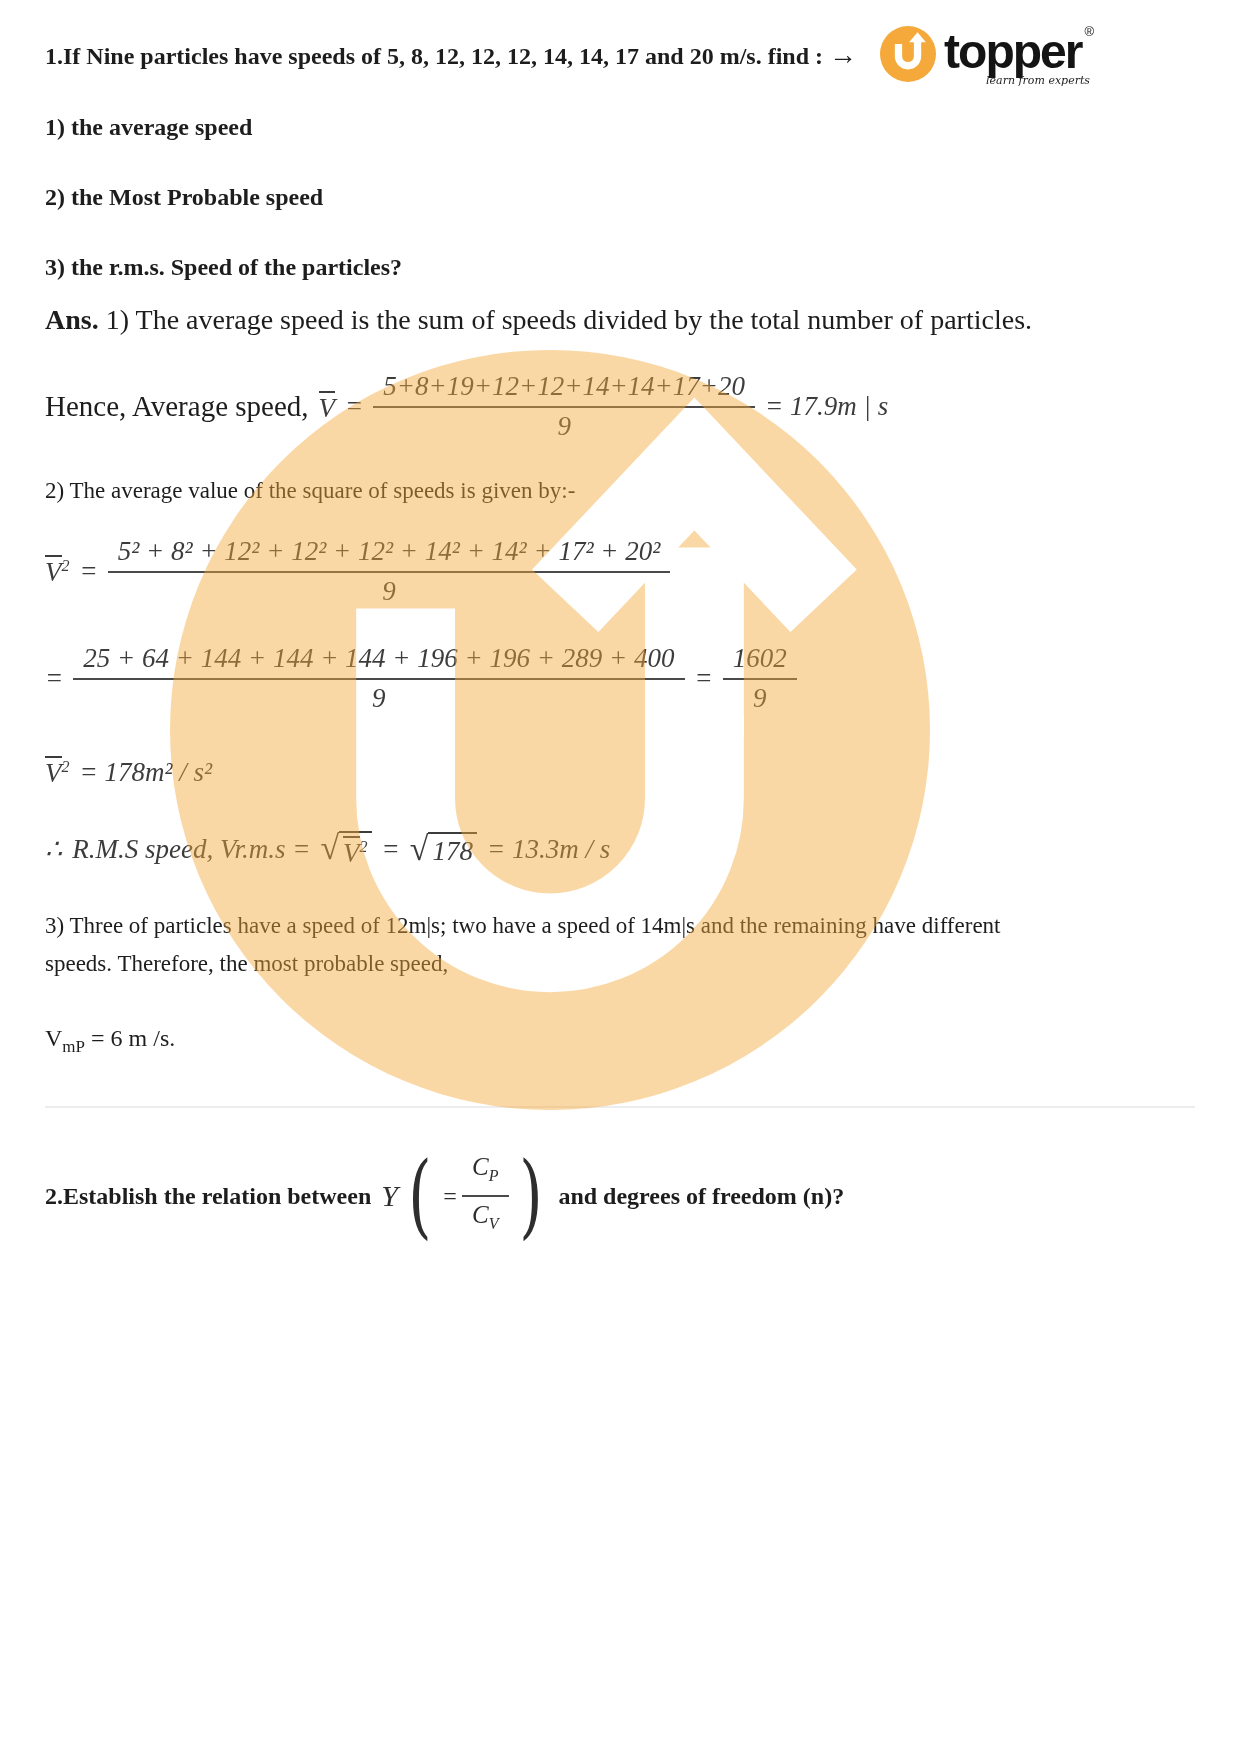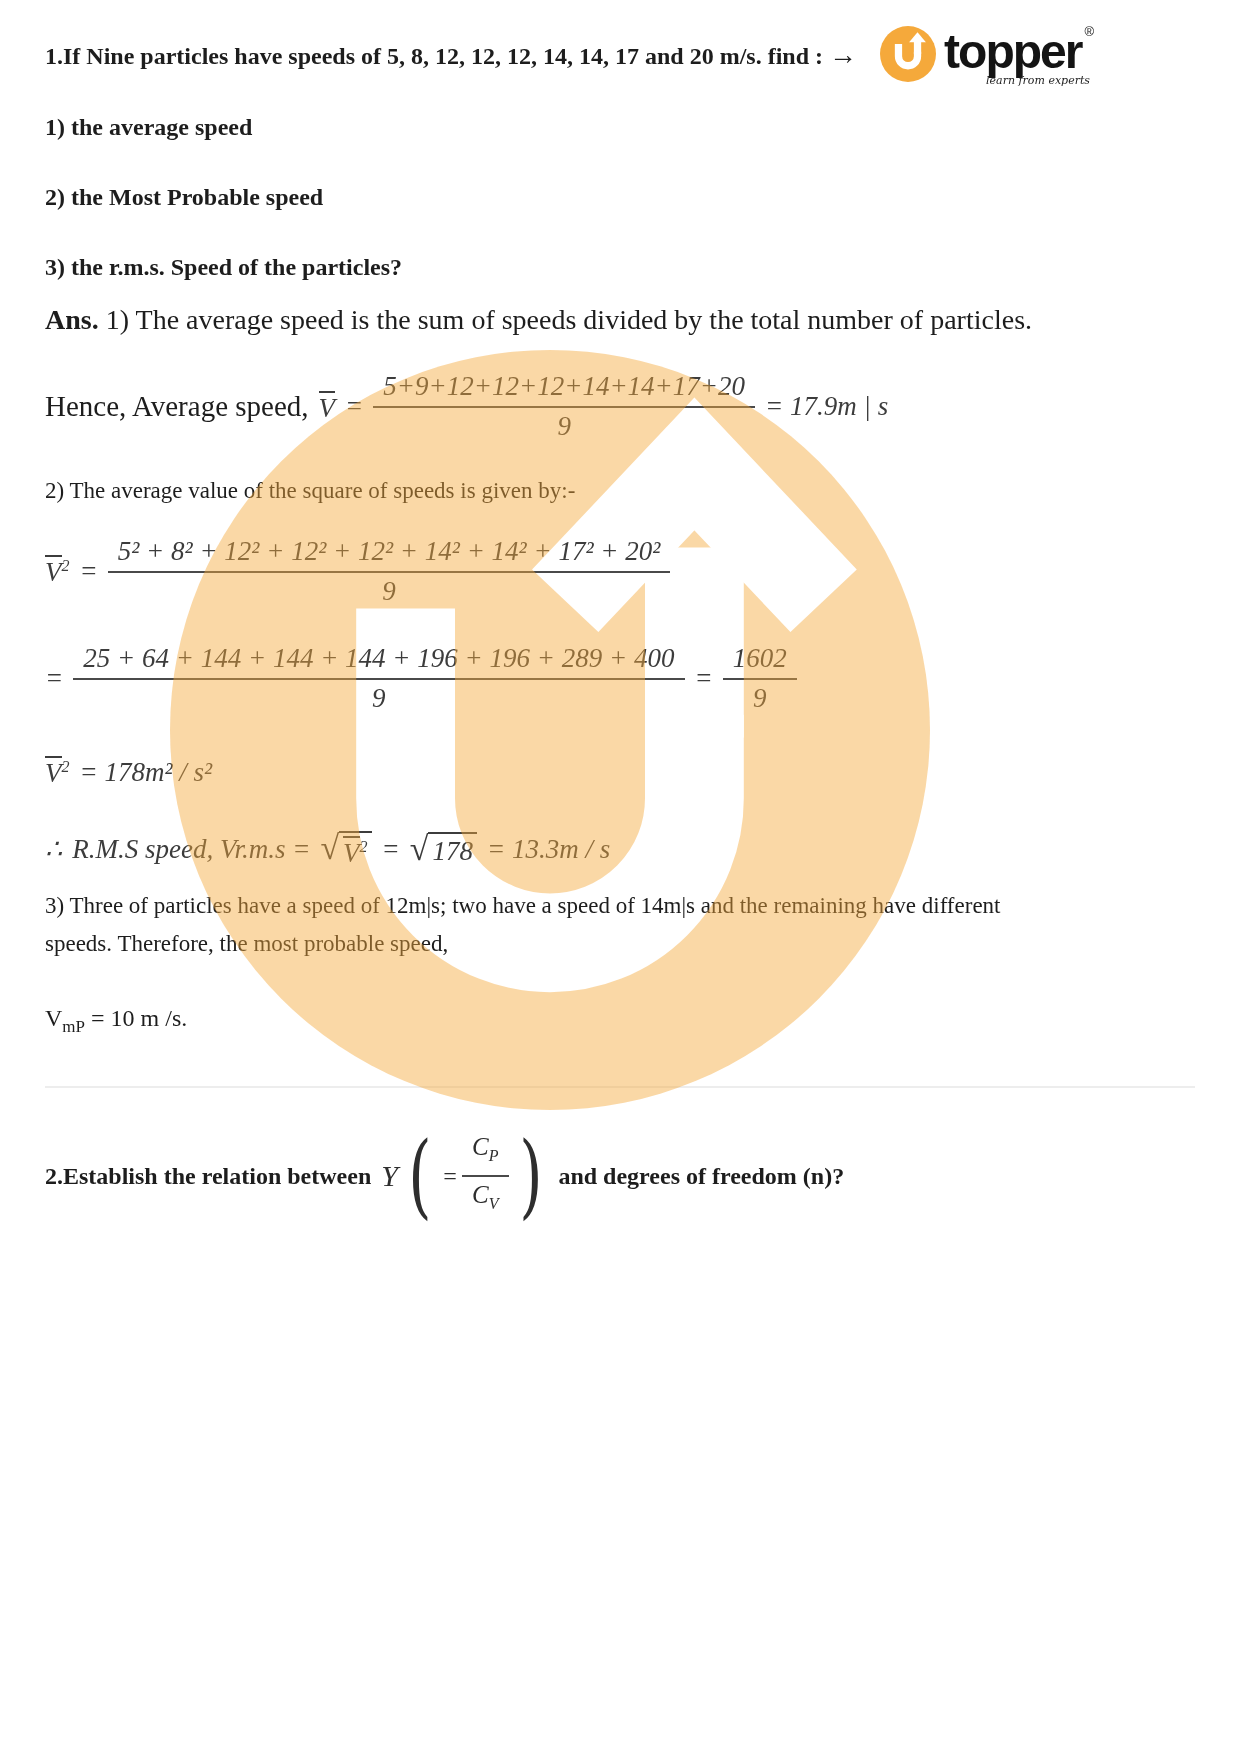--- a/index.html
+++ b/index.html
@@ -48,21 +48,21 @@
   .rsym { font-style:normal; font-size:34px; line-height:1; }
   .radicand { border-top:2px solid #3c3c3c; padding:3px 4px 0; line-height:1.05; display:inline-block; }
 
   .avg-row { margin-top:36px; }
   .p2-line { margin-top:34px; font-size:23px; line-height:30px; }
   .sq-row  { margin-top:30px; }
   .sum-row { margin-top:36px; }
   .v178-row{ margin-top:42px; }
   .rms-row { margin-top:42px; }
 
-  .p3-line { margin-top:20px; font-size:23px; line-height:38px; max-width:1005px; }
+  .p3-line { margin-top:40px; font-size:23px; line-height:38px; max-width:1005px; }
   .vmp-line { margin-top:40px; font-size:24px; line-height:30px; }
   .vmp-line sub.sb { font-size:17px; }
 
   .divider { margin:44px 0 0 0; border:none; height:2px; background:#ededed; }
 
   .q2-line { margin-top:44px; display:flex; align-items:center; gap:10px; font-size:24px; font-weight:bold; line-height:30px; }
   .q2-math { display:inline-flex; align-items:center; font-weight:normal; font-style:italic; color:#2e2e2e; gap:4px; }
   .gamma { font-size:30px; }
   .bigp { font-style:normal; font-weight:normal; font-size:92px; line-height:0.85; font-family:"DejaVu Serif", serif; color:#2e2e2e; transform:scaleX(.65); }
   .q2-frac { font-size:25px;justify-content:center; }
@@ -111,21 +111,21 @@
     <p class="subq">2) the Most Probable speed</p>
     <p class="subq">3) the r.m.s. Speed of the particles?</p>
 
     <p class="ans-line"><span class="ans-label">Ans.</span> <span>1) The average speed is the sum of speeds divided by the total number of particles.</span></p>
 
     <div class="math-row avg-row">
       <span class="plain">Hence, Average speed,</span>
       <span class="overbar">V</span>
       <span>=</span>
       <span class="frac">
-        <span class="num">5+9+12+12+12+14+14+17+20</span>
+        <span class="num">5+8+19+12+12+14+14+17+20</span>
         <span class="den">9</span>
       </span>
       <span>= 17.9m | s</span>
     </div>
 
     <p class="p2-line">2) The average value of the square of speeds is given by:-</p>
 
     <div class="math-row sq-row">
       <span><span class="overbar">V</span><sup class="pw">2</sup></span>
       <span>=</span>
@@ -163,21 +163,21 @@
       <span>=</span>
       <span class="radical">
         <span class="rsym">√</span>
         <span class="radicand">178</span>
       </span>
       <span>= 13.3m / s</span>
     </div>
 
     <p class="p3-line">3) Three of particles have a speed of 12m|s; two have a speed of 14m|s and the remaining have different speeds. Therefore, the most probable speed,</p>
 
-    <p class="vmp-line"><span>V</span><sub class="sb">mP</sub> <span>= 10 m /s.</span></p>
+    <p class="vmp-line"><span>V</span><sub class="sb">mP</sub> <span>= 6 m /s.</span></p>
 
     <hr class="divider">
 
     <div class="q2-line">
       <span>2.Establish the relation between</span>
       <span class="q2-math">
         <span class="gamma">Y</span>
         <span class="bigp">(</span>
         <span>=</span>
         <span class="frac q2-frac">

